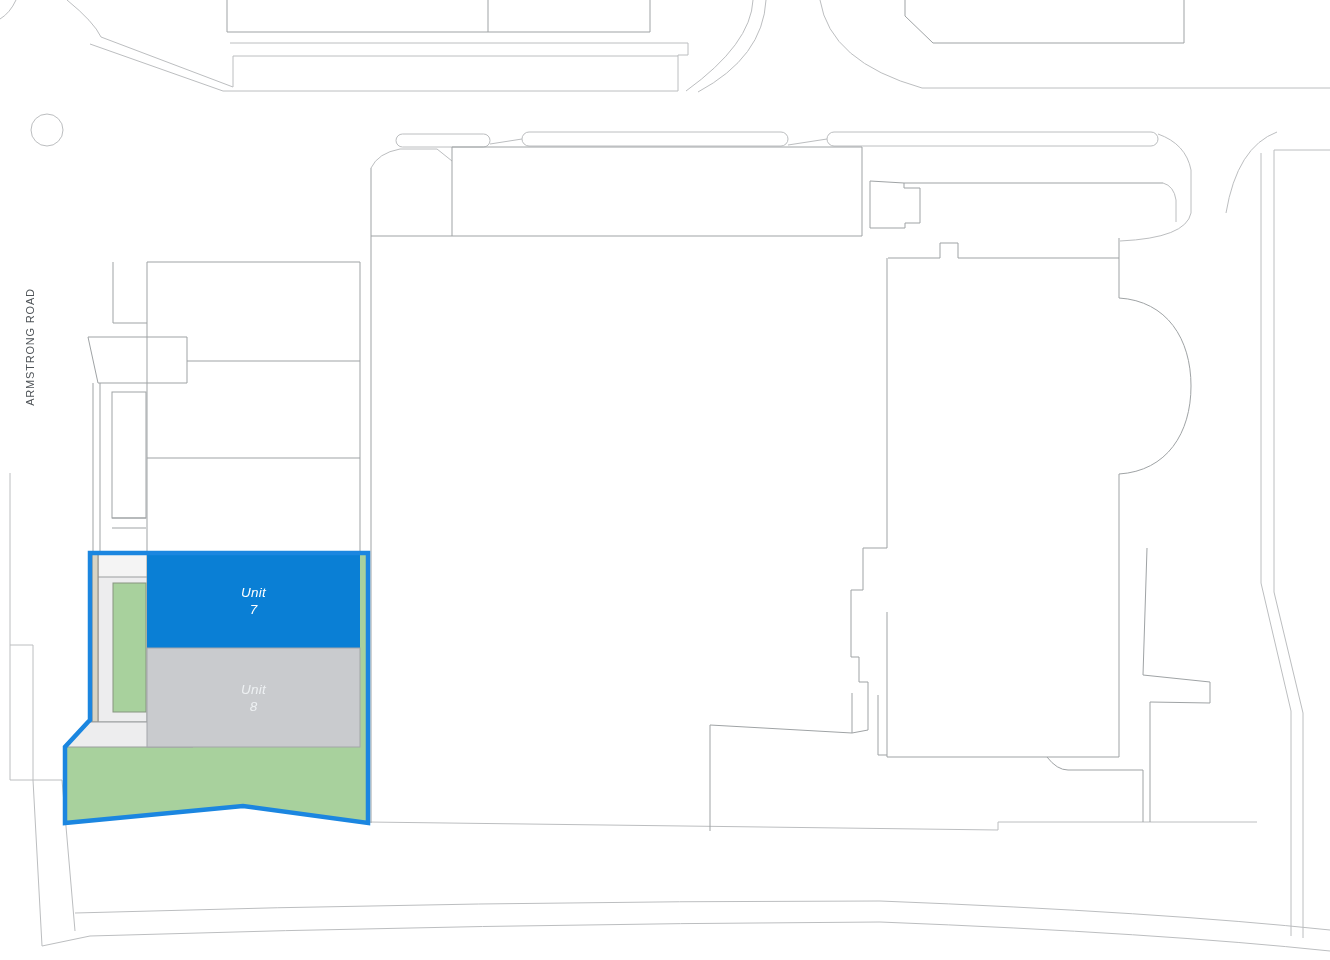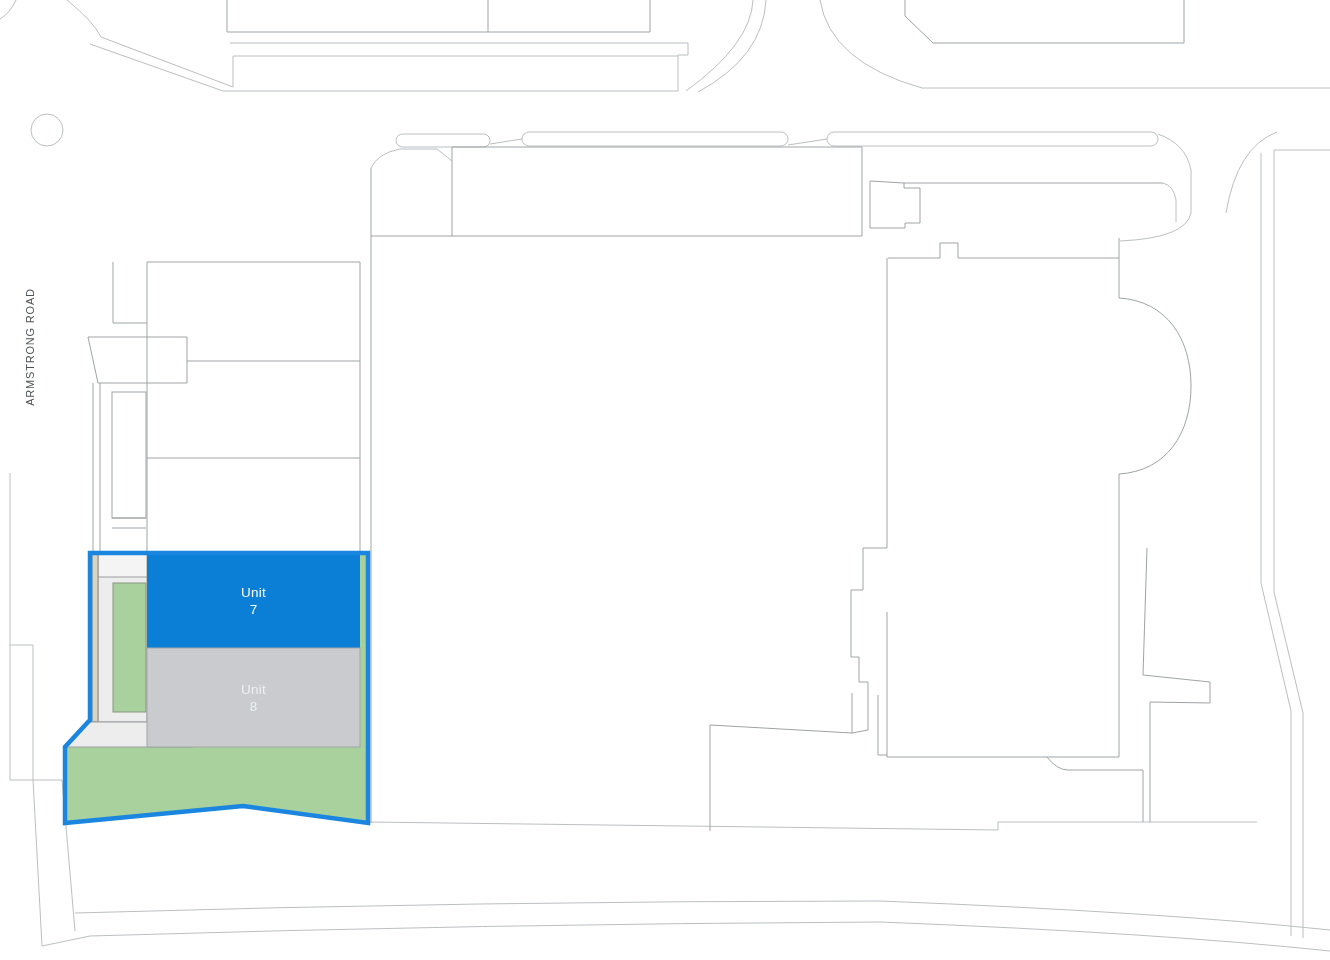--- a/index.html
+++ b/index.html
@@ -4,21 +4,21 @@
 <style>
   html,body{margin:0;padding:0;background:#ffffff;}
   .canvas{
     position:relative;width:1330px;height:960px;overflow:hidden;
     background:#ffffff;font-family:"Liberation Sans",sans-serif;
   }
   .plan-svg{position:absolute;left:0;top:0;width:1330px;height:960px;}
   .unit-label{
     position:absolute;display:flex;flex-direction:column;
     justify-content:center;text-align:center;font-size:13.5px;line-height:17px;
-    letter-spacing:.2px;pointer-events:none;
+    letter-spacing:.2px;pointer-events:none;font-style:italic;
   }
   .unit-label.u7{left:147px;top:553px;width:213px;height:95px;color:#ffffff;}
   .unit-label.u8{left:147px;top:648px;width:213px;height:99px;color:#eef1f3;}
   .road-label{
     position:absolute;left:30px;top:347px;transform:translate(-50%,-50%) rotate(-90deg);
     white-space:nowrap;font-size:11px;letter-spacing:.8px;color:#4e5357;
   }
 </style>
 </head>
 <body>

